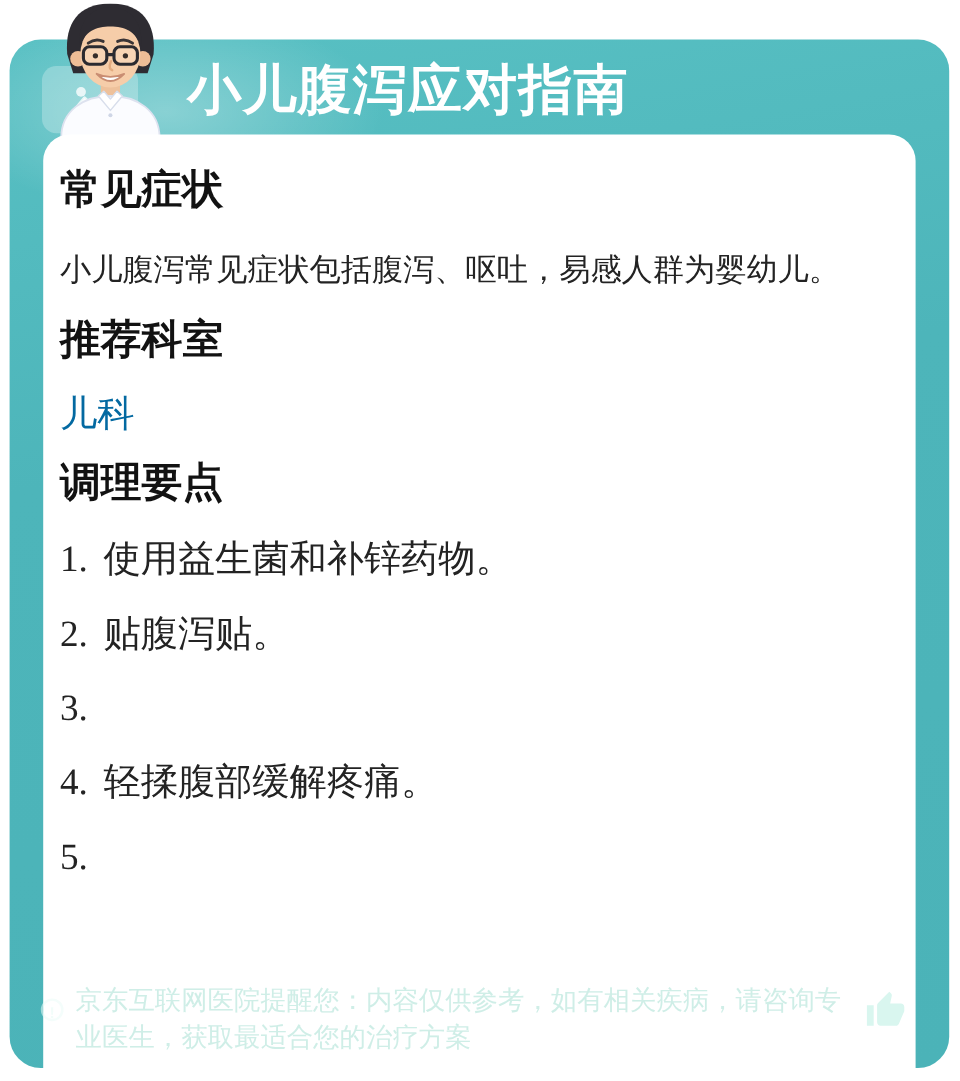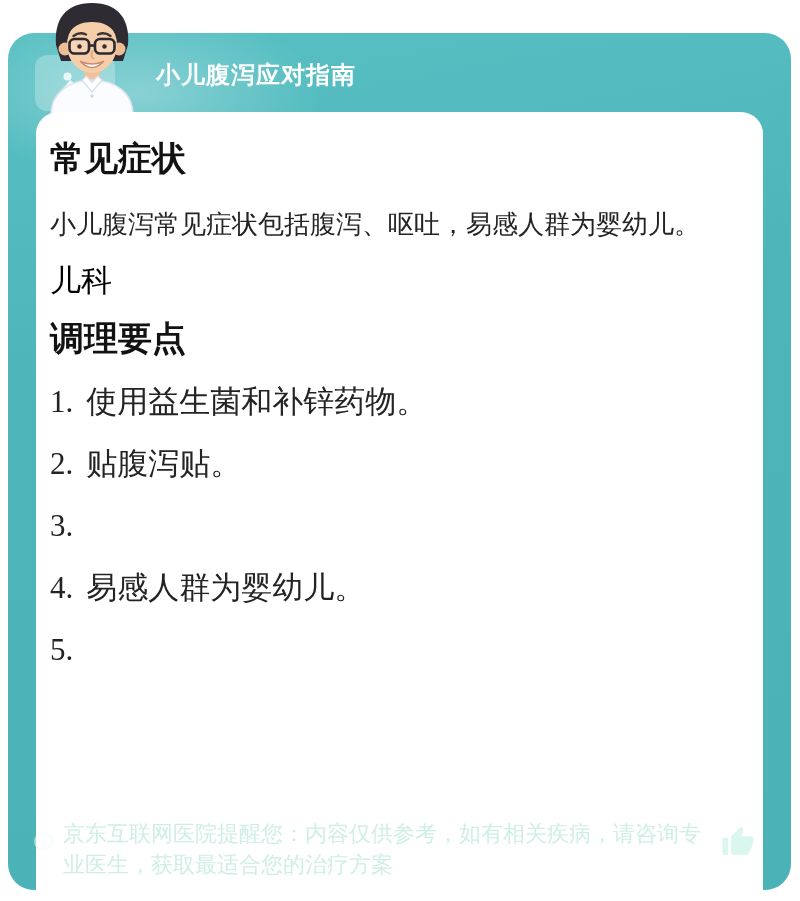--- a/index.html
+++ b/index.html
@@ -55,21 +55,21 @@
     position: absolute;
     left: 24px;
     top: -30px;
     width: 120px;
     height: 112px;
   }
   .panel-title {
     position: absolute;
     left: 148px;
     top: 22px;
-    font-size: 24px;
+    font-size: 45px;
     line-height: 40px;
     font-weight: bold;
     letter-spacing: 1px;
     color: #ffffff;
   }
   
   .card {
     position: absolute;
     left: 28px;
     top: 79px;
@@ -90,21 +90,21 @@
   }
   .card .body-text {
     font-size: 26px;
     line-height: 45px;
     color: #232323;
     margin: 0 0 16px 0;
   }
   .card .dept-text {
     font-size: 31px;
     line-height: 36px;
-    color: #000000;
+    color: #0369a1;
     margin: 2px 0 19px 0;
   }
   .tip {
     font-size: 31px;
     line-height: 40px;
     color: #232323;
     margin-bottom: 22px;
     display: flex;
     align-items: baseline;
   }
@@ -206,38 +206,39 @@
       <circle cx="60" cy="93" r="1.7" fill="#cfd6e6"></circle>
     </svg>
 
     <div class="panel-title">小儿腹泻应对指南</div>
   </div>
 
   <div class="card">
     <h2>常见症状</h2>
     <p class="body-text">小儿腹泻常见症状包括腹泻、呕吐，易感人群为婴幼儿。</p>
 
+    <h2>推荐科室</h2>
     <p class="dept-text">儿科</p>
 
     <h2>调理要点</h2>
 
     <div class="tip">
       <span class="tip-num">1.</span>
       <span class="tip-text">使用益生菌和补锌药物。</span>
     </div>
     <div class="tip">
       <span class="tip-num">2.</span>
       <span class="tip-text">贴腹泻贴。</span>
     </div>
     <div class="tip">
       <span class="tip-num">3.</span>
     </div>
     <div class="tip">
       <span class="tip-num">4.</span>
-      <span class="tip-text">易感人群为婴幼儿。</span>
+      <span class="tip-text">轻揉腹部缓解疼痛。</span>
     </div>
     <div class="tip">
       <span class="tip-num">5.</span>
     </div>
   </div>
 
   <div class="footer">
     <span class="info-icon">!</span>
     <div class="disclaimer">京东互联网医院提醒您：内容仅供参考，如有相关疾病，请咨询专业医生，获取最适合您的治疗方案</div>
     <button class="thumb-btn">

